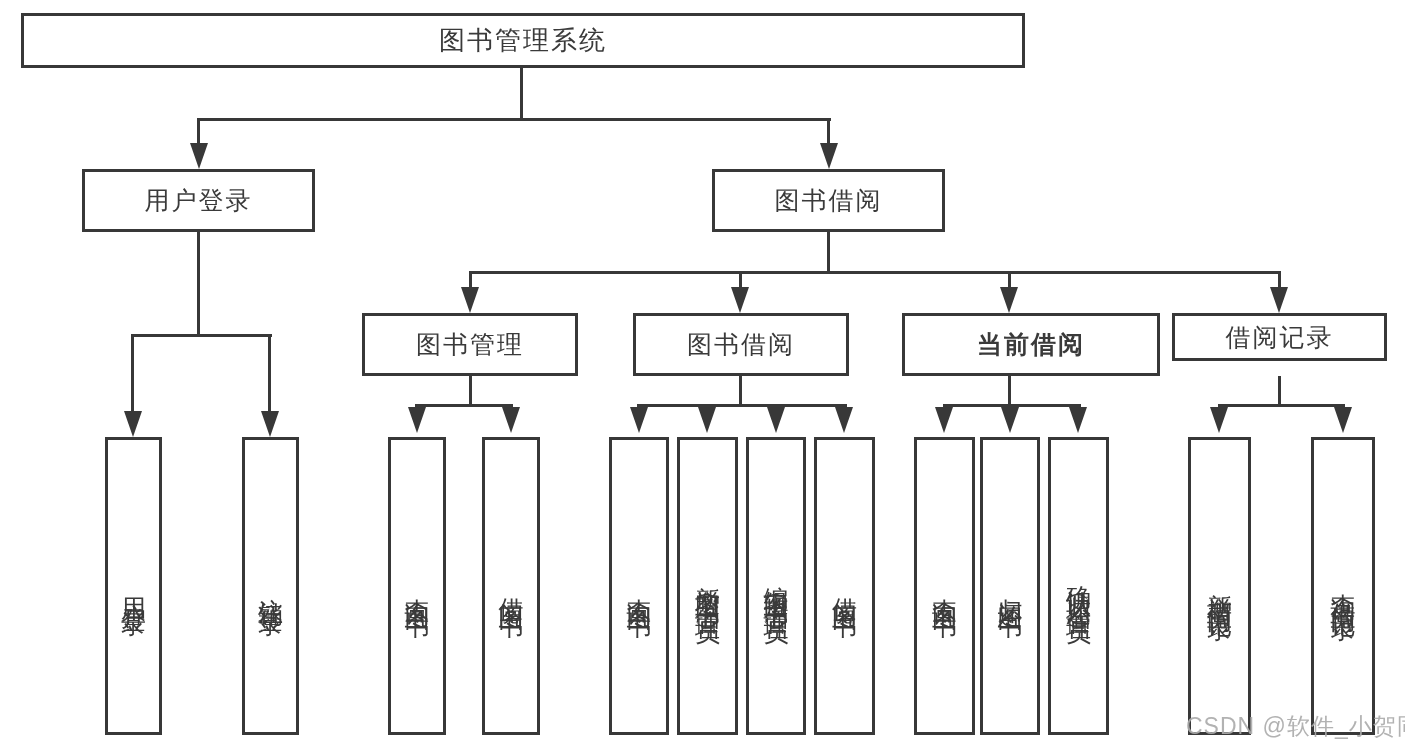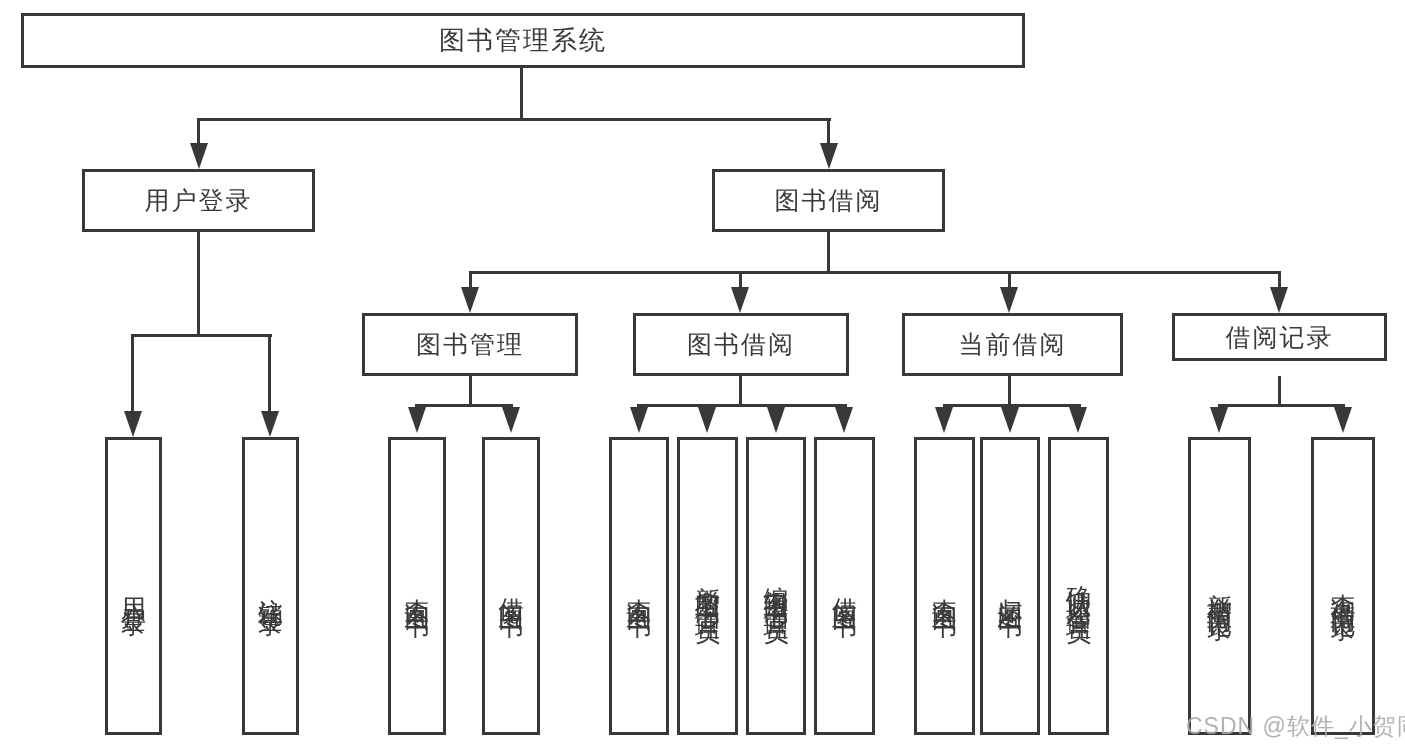--- a/index.html
+++ b/index.html
@@ -71,21 +71,21 @@
   </div>
 
   <div class="node hnode" style="left:362px;top:313px;width:216px;height:63px;">
     <span>图书管理</span>
   </div>
 
   <div class="node hnode" style="left:633px;top:313px;width:216px;height:63px;">
     <span>图书借阅</span>
   </div>
 
-  <div class="node hnode" style="left:902px;top:313px;width:221px;height:63px;">
+  <div class="node hnode" style="left:902px;top:313px;width:258px;height:63px;font-weight:bold;">
     <span>当前借阅</span>
   </div>
 
   <div class="node hnode" style="left:1172px;top:313px;width:215px;height:48px;">
     <span>借阅记录</span>
   </div>
 
   <div class="node vnode" style="left:105px;top:437px;width:57px;height:298px;">
     <span>用户登录</span>
   </div>

